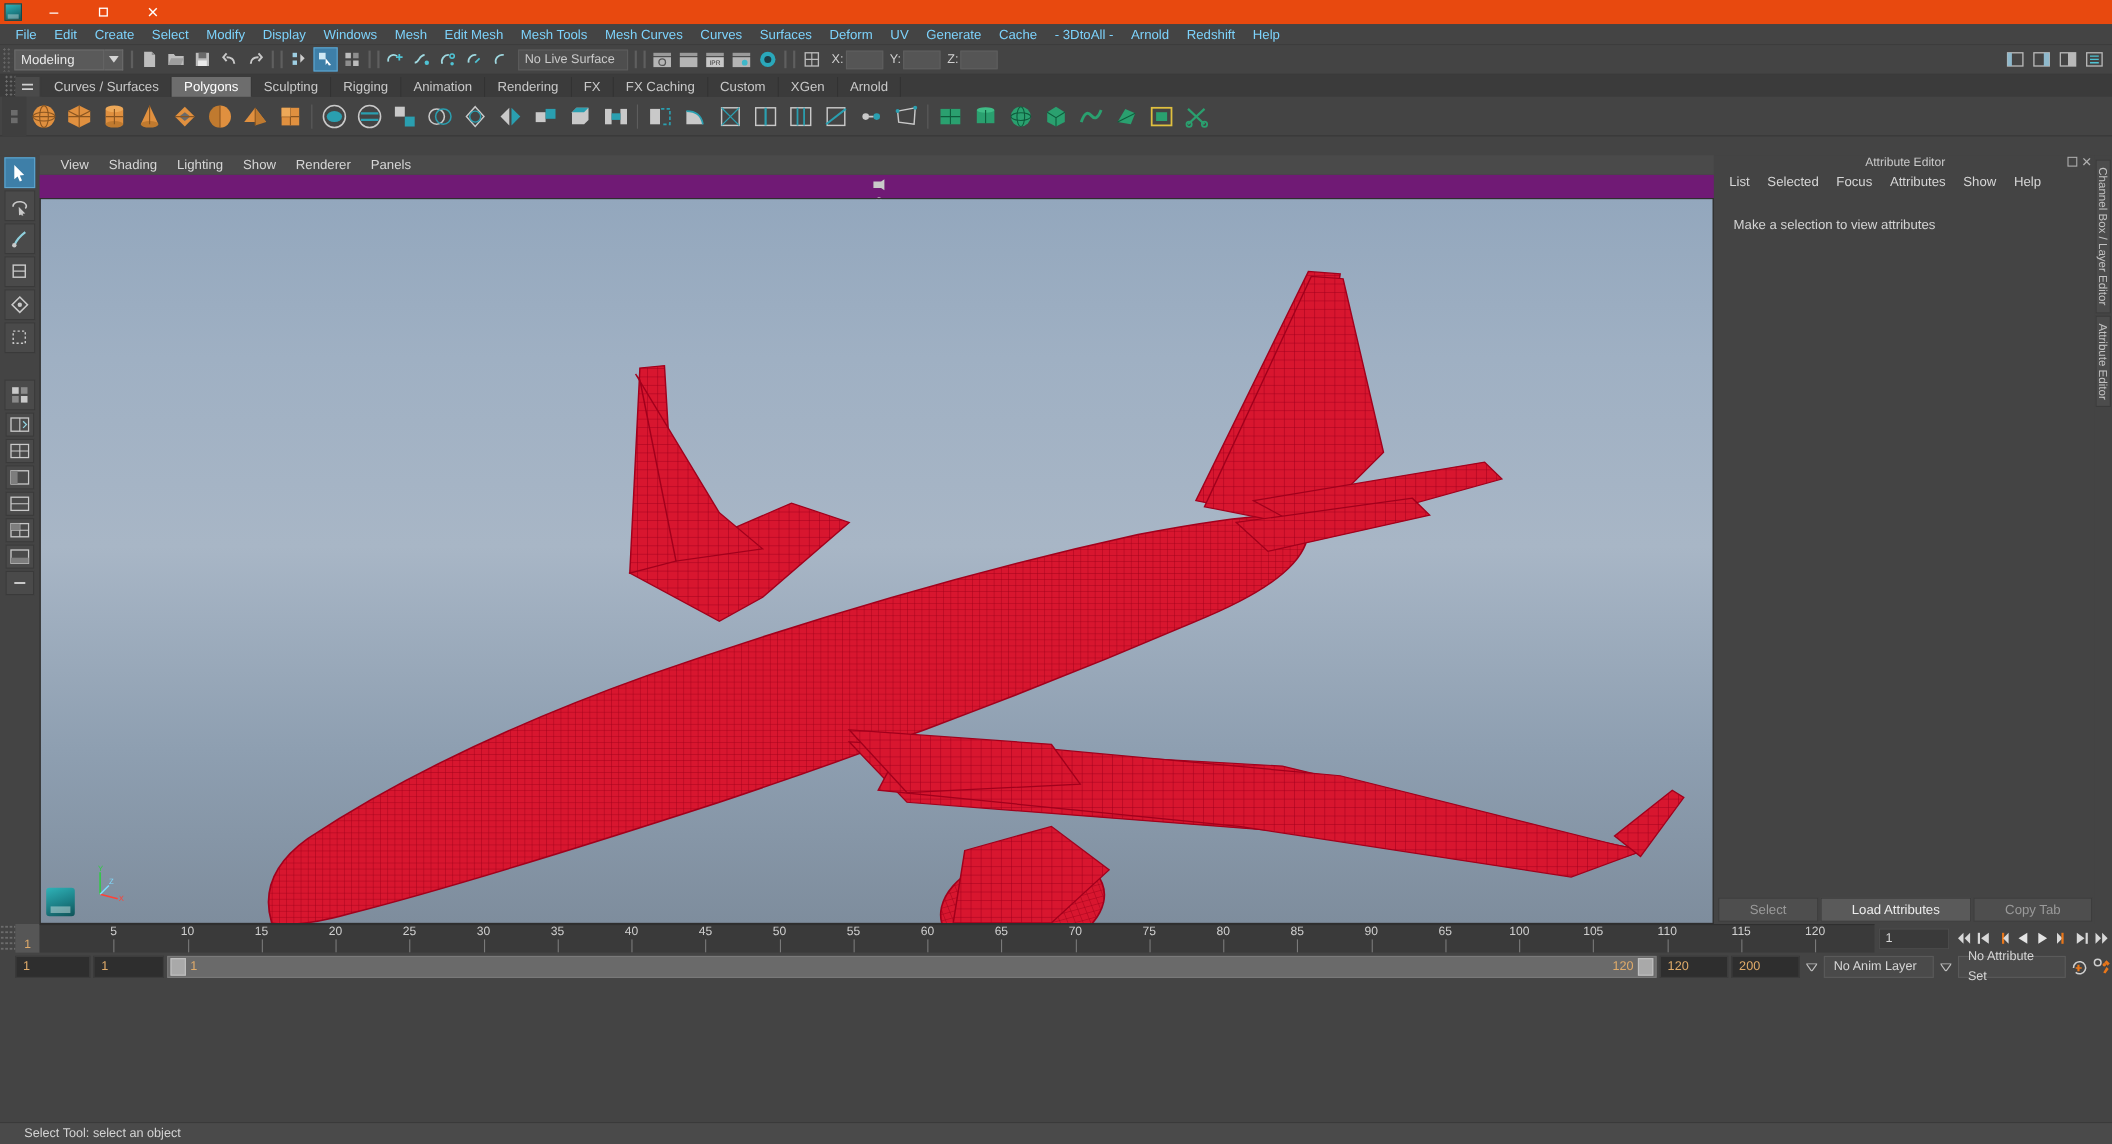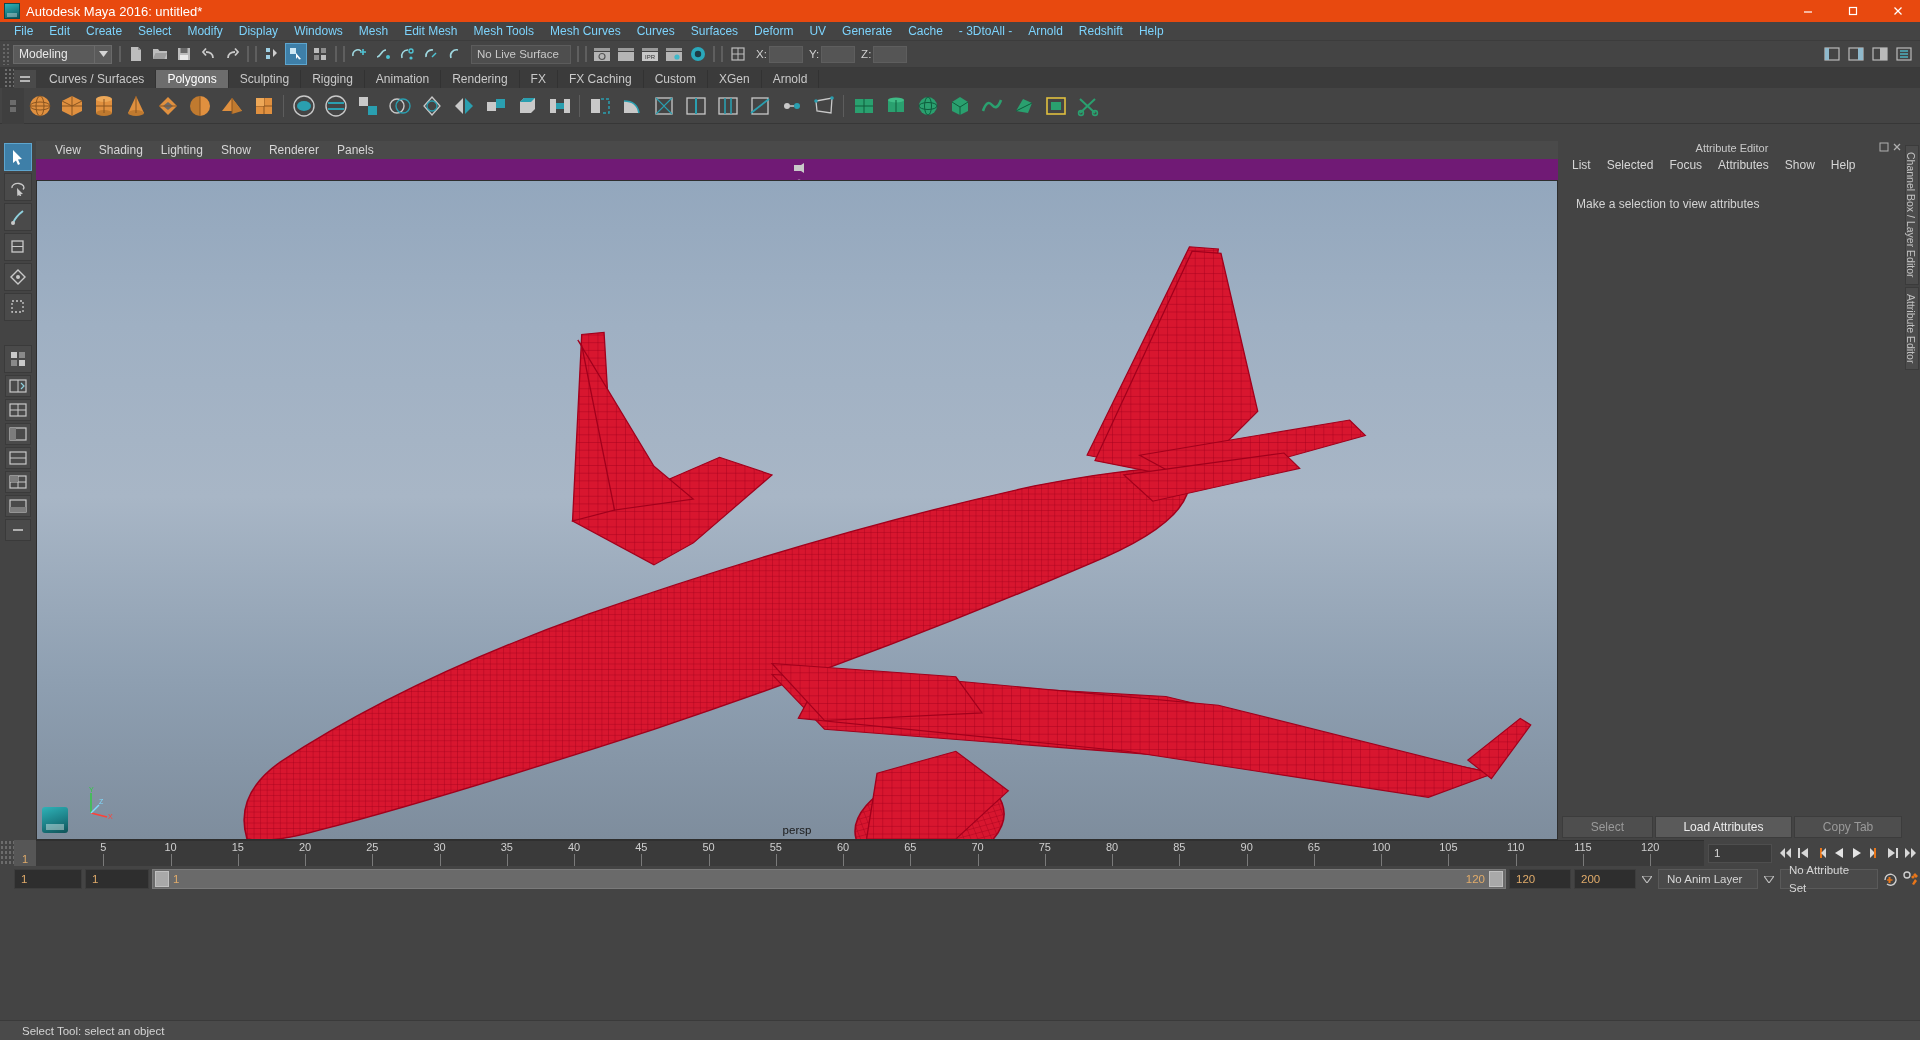--- a/index.html
+++ b/index.html
@@ -288,21 +288,20 @@
     font-size: 11.5px; color: #d4d4d4; border-top: 1px solid #3a3a3a;
   }
 </style>
 </head>
 <body>
 
 <div id="app">
 
   <div class="titlebar">
     <div class="title-logo"></div>
-    <div class="title-text">Autodesk Maya 2016: untitled*</div>
     <div class="win-btns">
       <div class="win-btn">
         <svg width="12" height="12" viewBox="0 0 12 12">
             <line x1="2" y1="7" x2="10" y2="7" stroke="#fff" stroke-width="1.2"></line>
           </svg>
       </div>
       <div class="win-btn">
         <svg width="12" height="12" viewBox="0 0 12 12">
             <rect x="2.5" y="2.5" width="7" height="7" fill="none" stroke="#fff" stroke-width="1.2"></rect>
           </svg>
@@ -1086,21 +1085,20 @@
             <line x1="8" y1="28" x2="8" y2="8" stroke="#2ecc40" stroke-width="1.4"></line>
             <text x="6" y="7" font-size="7" fill="#2ecc40" font-family="Liberation Sans">Y</text>
             <line x1="8" y1="28" x2="24" y2="32" stroke="#ff4136" stroke-width="1.4"></line>
             <text x="25" y="34" font-size="7" fill="#ff4136" font-family="Liberation Sans">X</text>
             <line x1="8" y1="28" x2="16" y2="20" stroke="#7fdbff" stroke-width="1.4"></line>
             <text x="16" y="19" font-size="7" fill="#7fdbff" font-family="Liberation Sans">Z</text>
           </svg>
         </div>
 
         <div class="maya-logo"></div>
-        <div class="vp-label">persp</div>
       </div>
     </div>
 
     <div class="right-panel">
       <div class="ae-titlebar">
         <span>Attribute Editor</span>
         <div class="ae-tb-btns">
           <span>
             <svg width="10" height="10" viewBox="0 0 10 10">
                 <rect x="1" y="1" width="8" height="8" fill="none" stroke="#b0b0b0" stroke-width="1"></rect>

